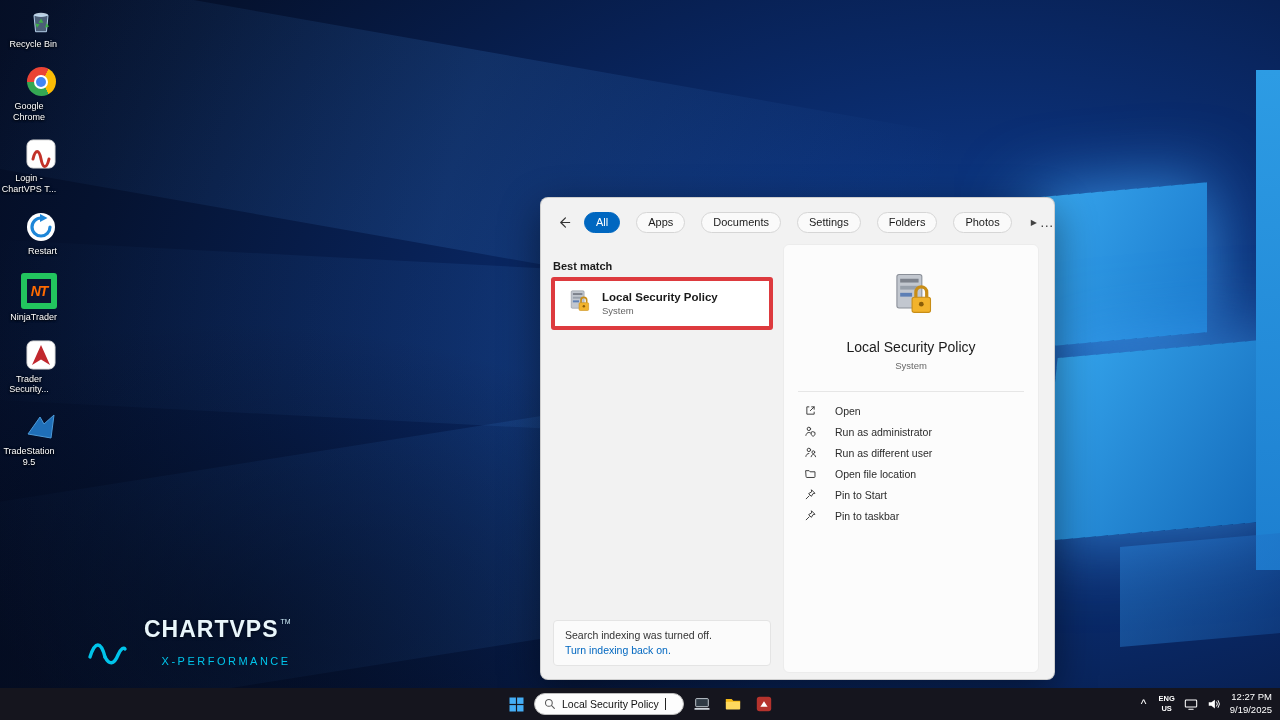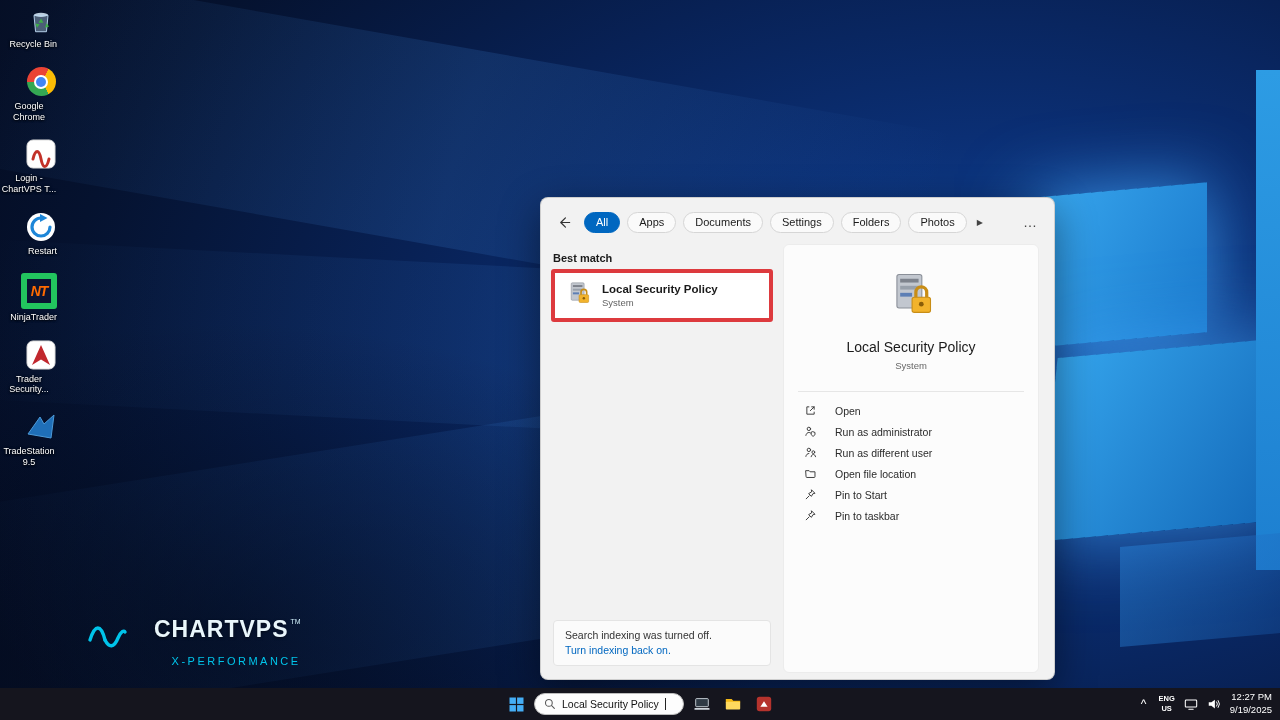--- a/index.html
+++ b/index.html
@@ -25,38 +25,38 @@
   .dicon{width:56px;display:flex;flex-direction:column;align-items:flex-end;gap:3px;cursor:pointer}
   .dicon .ic{width:32px;height:32px;display:grid;place-items:center}
   .dicon .lbl{font-size:9px;line-height:1.2;color:#fff;text-align:center;text-shadow:0 1px 2px rgba(0,0,0,.95),0 0 3px rgba(0,0,0,.7)}
   .nt-icon{width:36px;height:36px;background:#0b1433;border-radius:3px;display:grid;place-items:center;border:6px solid #22c55e}
   .nt-icon span{color:#ff6a00;font-weight:bold;font-size:14px;font-style:italic;letter-spacing:-1px}
   .chrome-icon{width:29px;height:29px;border-radius:50%;background:conic-gradient(from -90deg,#ea4335 0 120deg,#fbbc05 120deg 240deg,#34a853 240deg 360deg);display:grid;place-items:center}
   .chrome-white{width:14px;height:14px;border-radius:50%;background:#fff;display:grid;place-items:center}
   .chrome-blue{width:10px;height:10px;border-radius:50%;background:#4285f4}
 
   
-  .brand{position:absolute;left:86px;top:616px;display:flex;align-items:flex-start;gap:26px;z-index:2}
+  .brand{position:absolute;left:86px;top:616px;display:flex;align-items:flex-end;gap:16px;z-index:2}
   .brand-text .brand-row{display:flex;align-items:flex-start;gap:2px}
   .brand-name{font-size:23px;font-weight:bold;letter-spacing:1px;color:#e9f6fb;text-shadow:0 1px 3px rgba(0,0,0,.5)}
   .brand-tm{font-size:7px;color:#cfeef8;margin-top:2px}
   .brand-tag{font-size:11px;letter-spacing:2.5px;color:#00c4ea;text-align:right;margin-top:12px}
 
   
   .search-window{position:absolute;left:540px;top:197px;width:515px;height:483px;background:#f2f2f2;border-radius:8px;border:1px solid rgba(0,0,0,.15);box-shadow:0 12px 40px rgba(0,0,0,.45);z-index:5;overflow:hidden}
   .sw-header{display:flex;align-items:center;padding:12px 16px 10px 16px;height:46px}
   .back-btn{background:none;border:none;margin-right:12px;cursor:pointer;display:grid;place-items:center}
-  .tabs{display:flex;align-items:center;gap:7px;flex:1}
+  .tabs{display:flex;align-items:center;gap:16px;flex:1}
   .tab{height:21px;padding:0 11px;border-radius:11px;border:1px solid #d6d6d6;background:#fafafa;color:#1b1b1b;font-size:11px;cursor:pointer;font-family:inherit}
   .tab.active{background:#0067c0;border-color:#0067c0;color:#fff}
   .tab-more{border:none;background:none;font-size:8px;color:#444;cursor:pointer;padding:0 3px}
   .ellipsis{margin-left:auto;color:#444;font-size:14px;letter-spacing:1px;cursor:pointer;background:none;border:none}
   .sw-body{display:flex;height:calc(100% - 46px)}
   .sw-left{width:242px;position:relative;padding:0 12px}
-  .section-title{margin-top:8px;font-size:11px;font-weight:bold;color:#1b1b1b}
+  .section-title{margin-top:16px;font-size:11px;font-weight:bold;color:#1b1b1b}
   .annotation{margin:5px -2px 0;border:4px solid #dd3a3e;border-radius:3px}
   .result{background:#fff;padding:7px 10px;display:flex;align-items:center;gap:10px;cursor:pointer}
   .r-title{font-size:11.5px;font-weight:bold;color:#1a1a1a}
   .r-sub{font-size:9.5px;color:#636363;margin-top:2px}
   .indexing{position:absolute;left:12px;right:12px;bottom:13px;background:#fbfbfb;border:1px solid #e4e4e4;border-radius:4px;padding:7px 11px;font-size:10.5px;color:#333;line-height:1.45}
   .indexing a{color:#0067c0;text-decoration:none;display:block;cursor:pointer}
   .sw-right{flex:1;margin:0 15px 6px 0;background:#fcfcfc;border:1px solid #ececec;border-radius:6px;text-align:center;padding-top:20px}
   .p-title{font-size:14px;color:#1b1b1b;margin-top:14px}
   .p-sub{font-size:9.5px;color:#666;margin-top:5px}
   .divider{height:1px;background:#e6e6e6;margin:20px 14px 5px}

